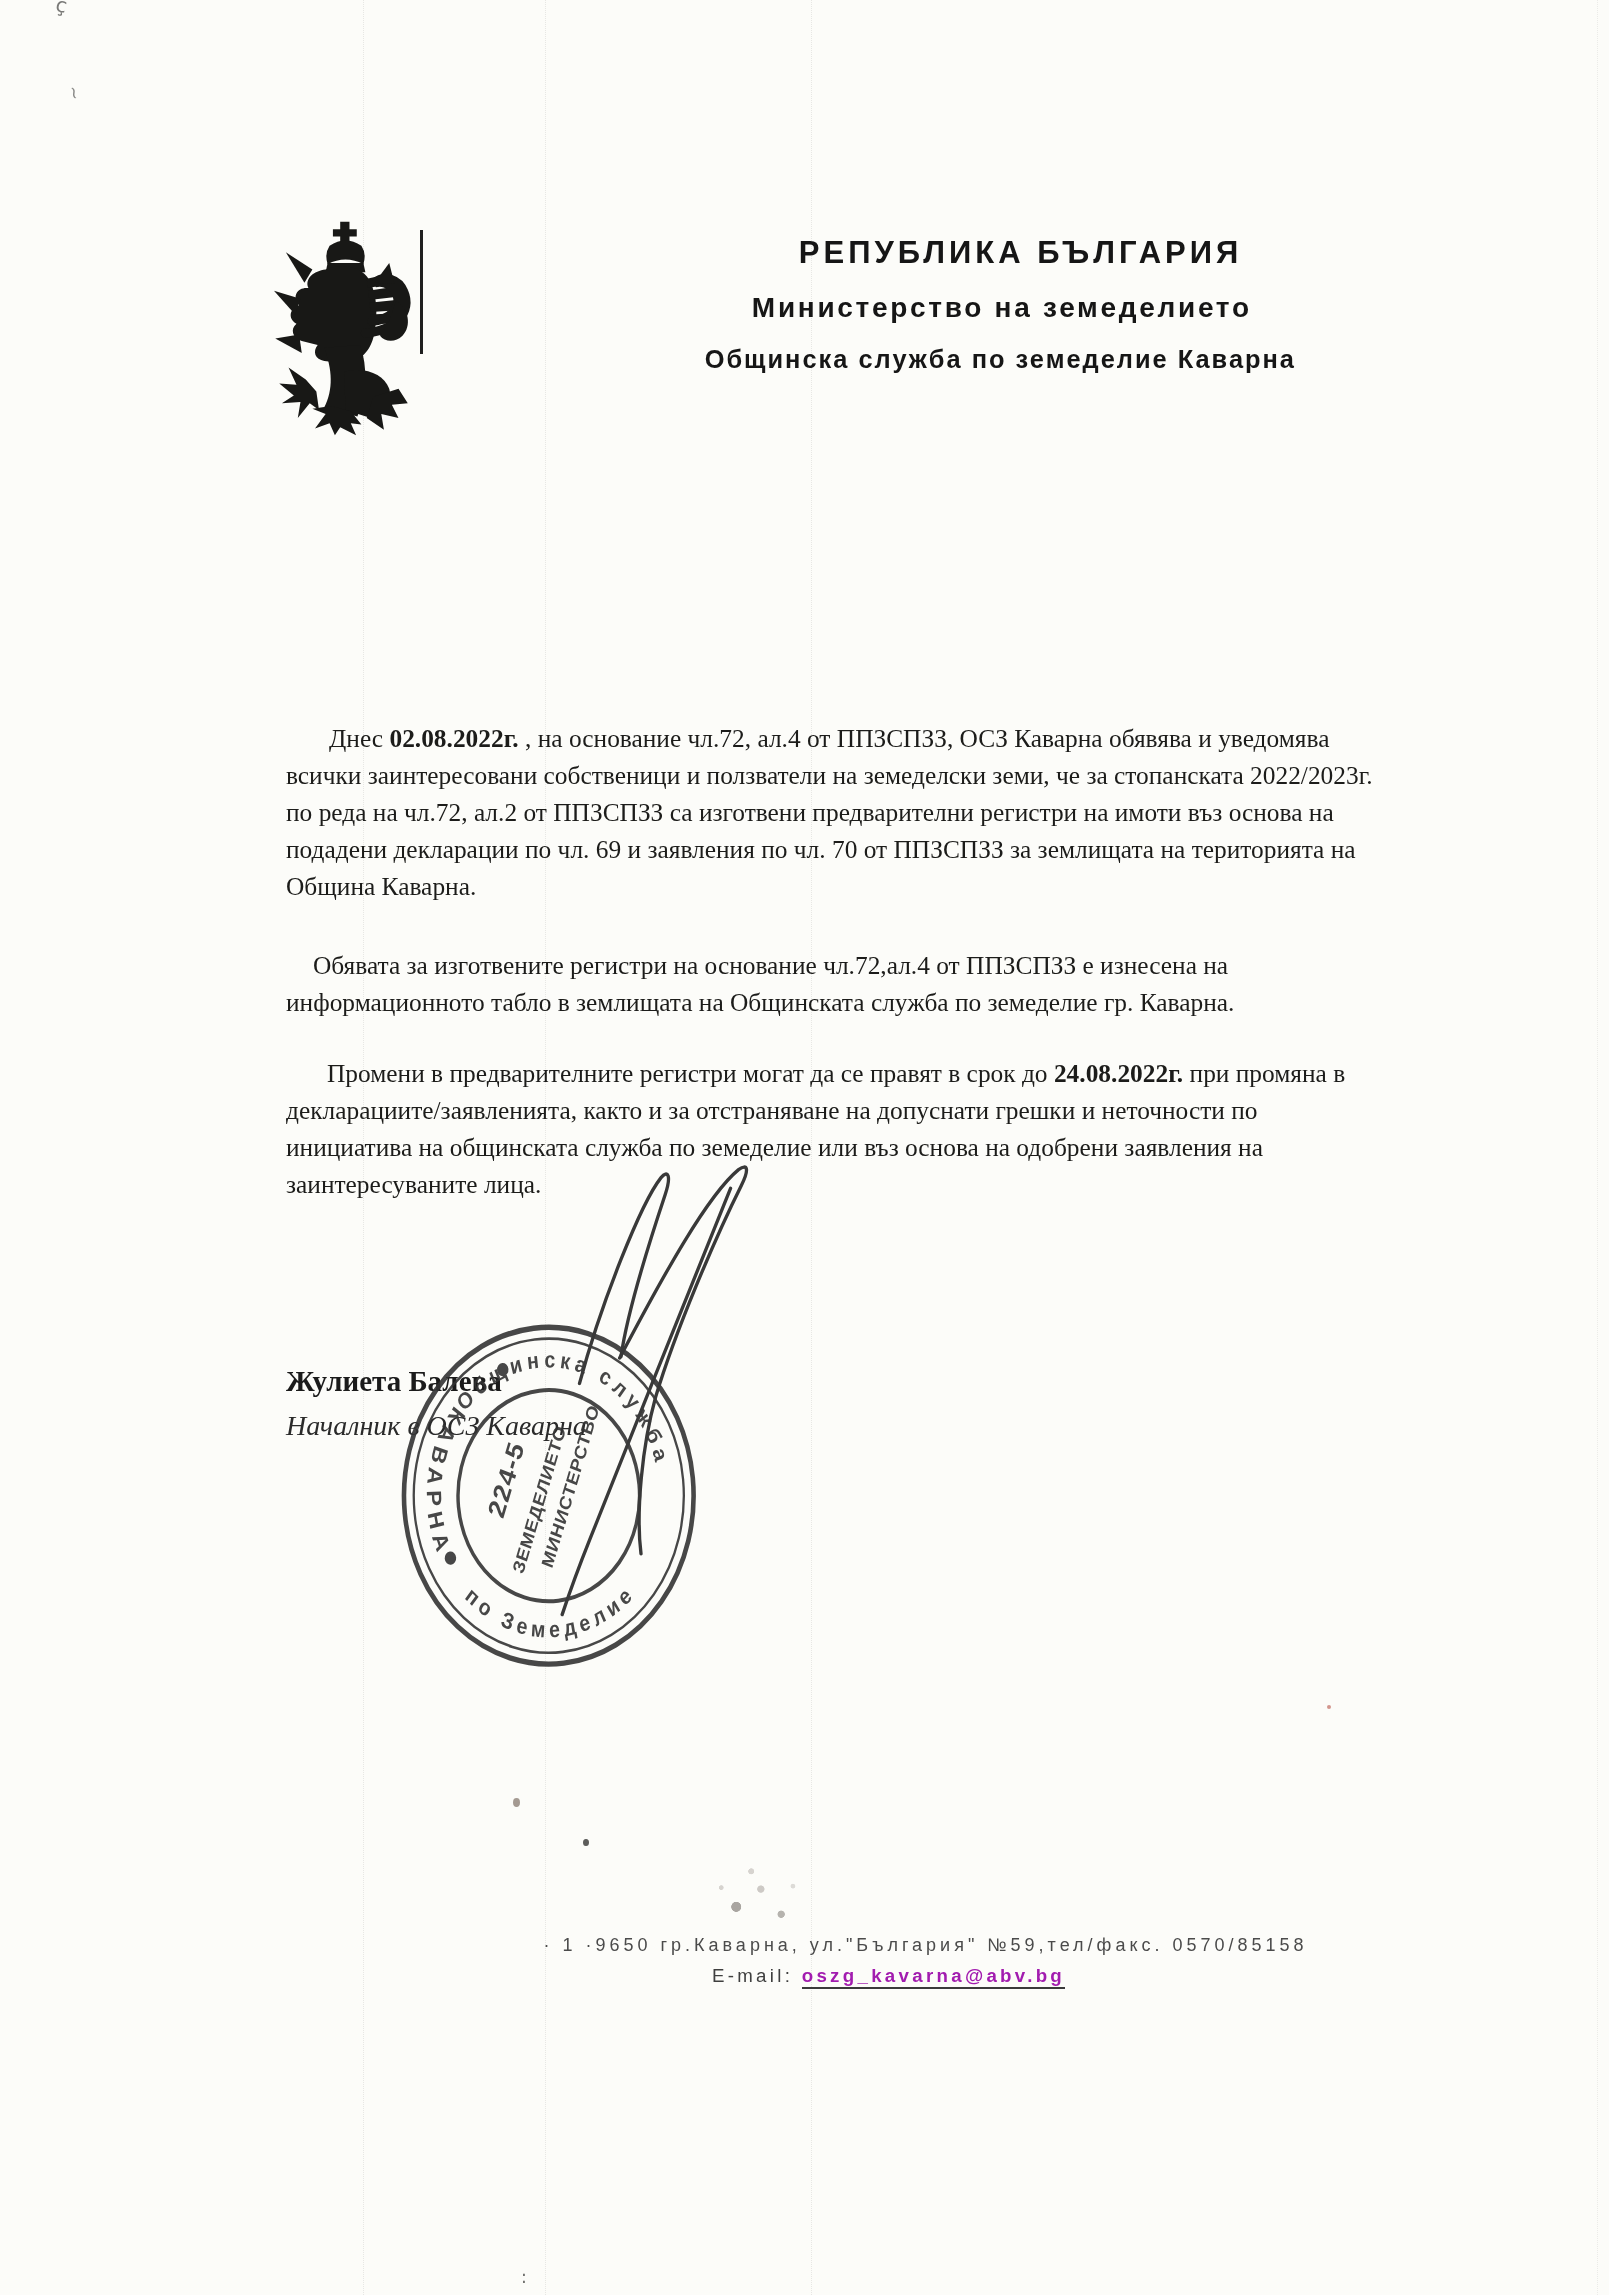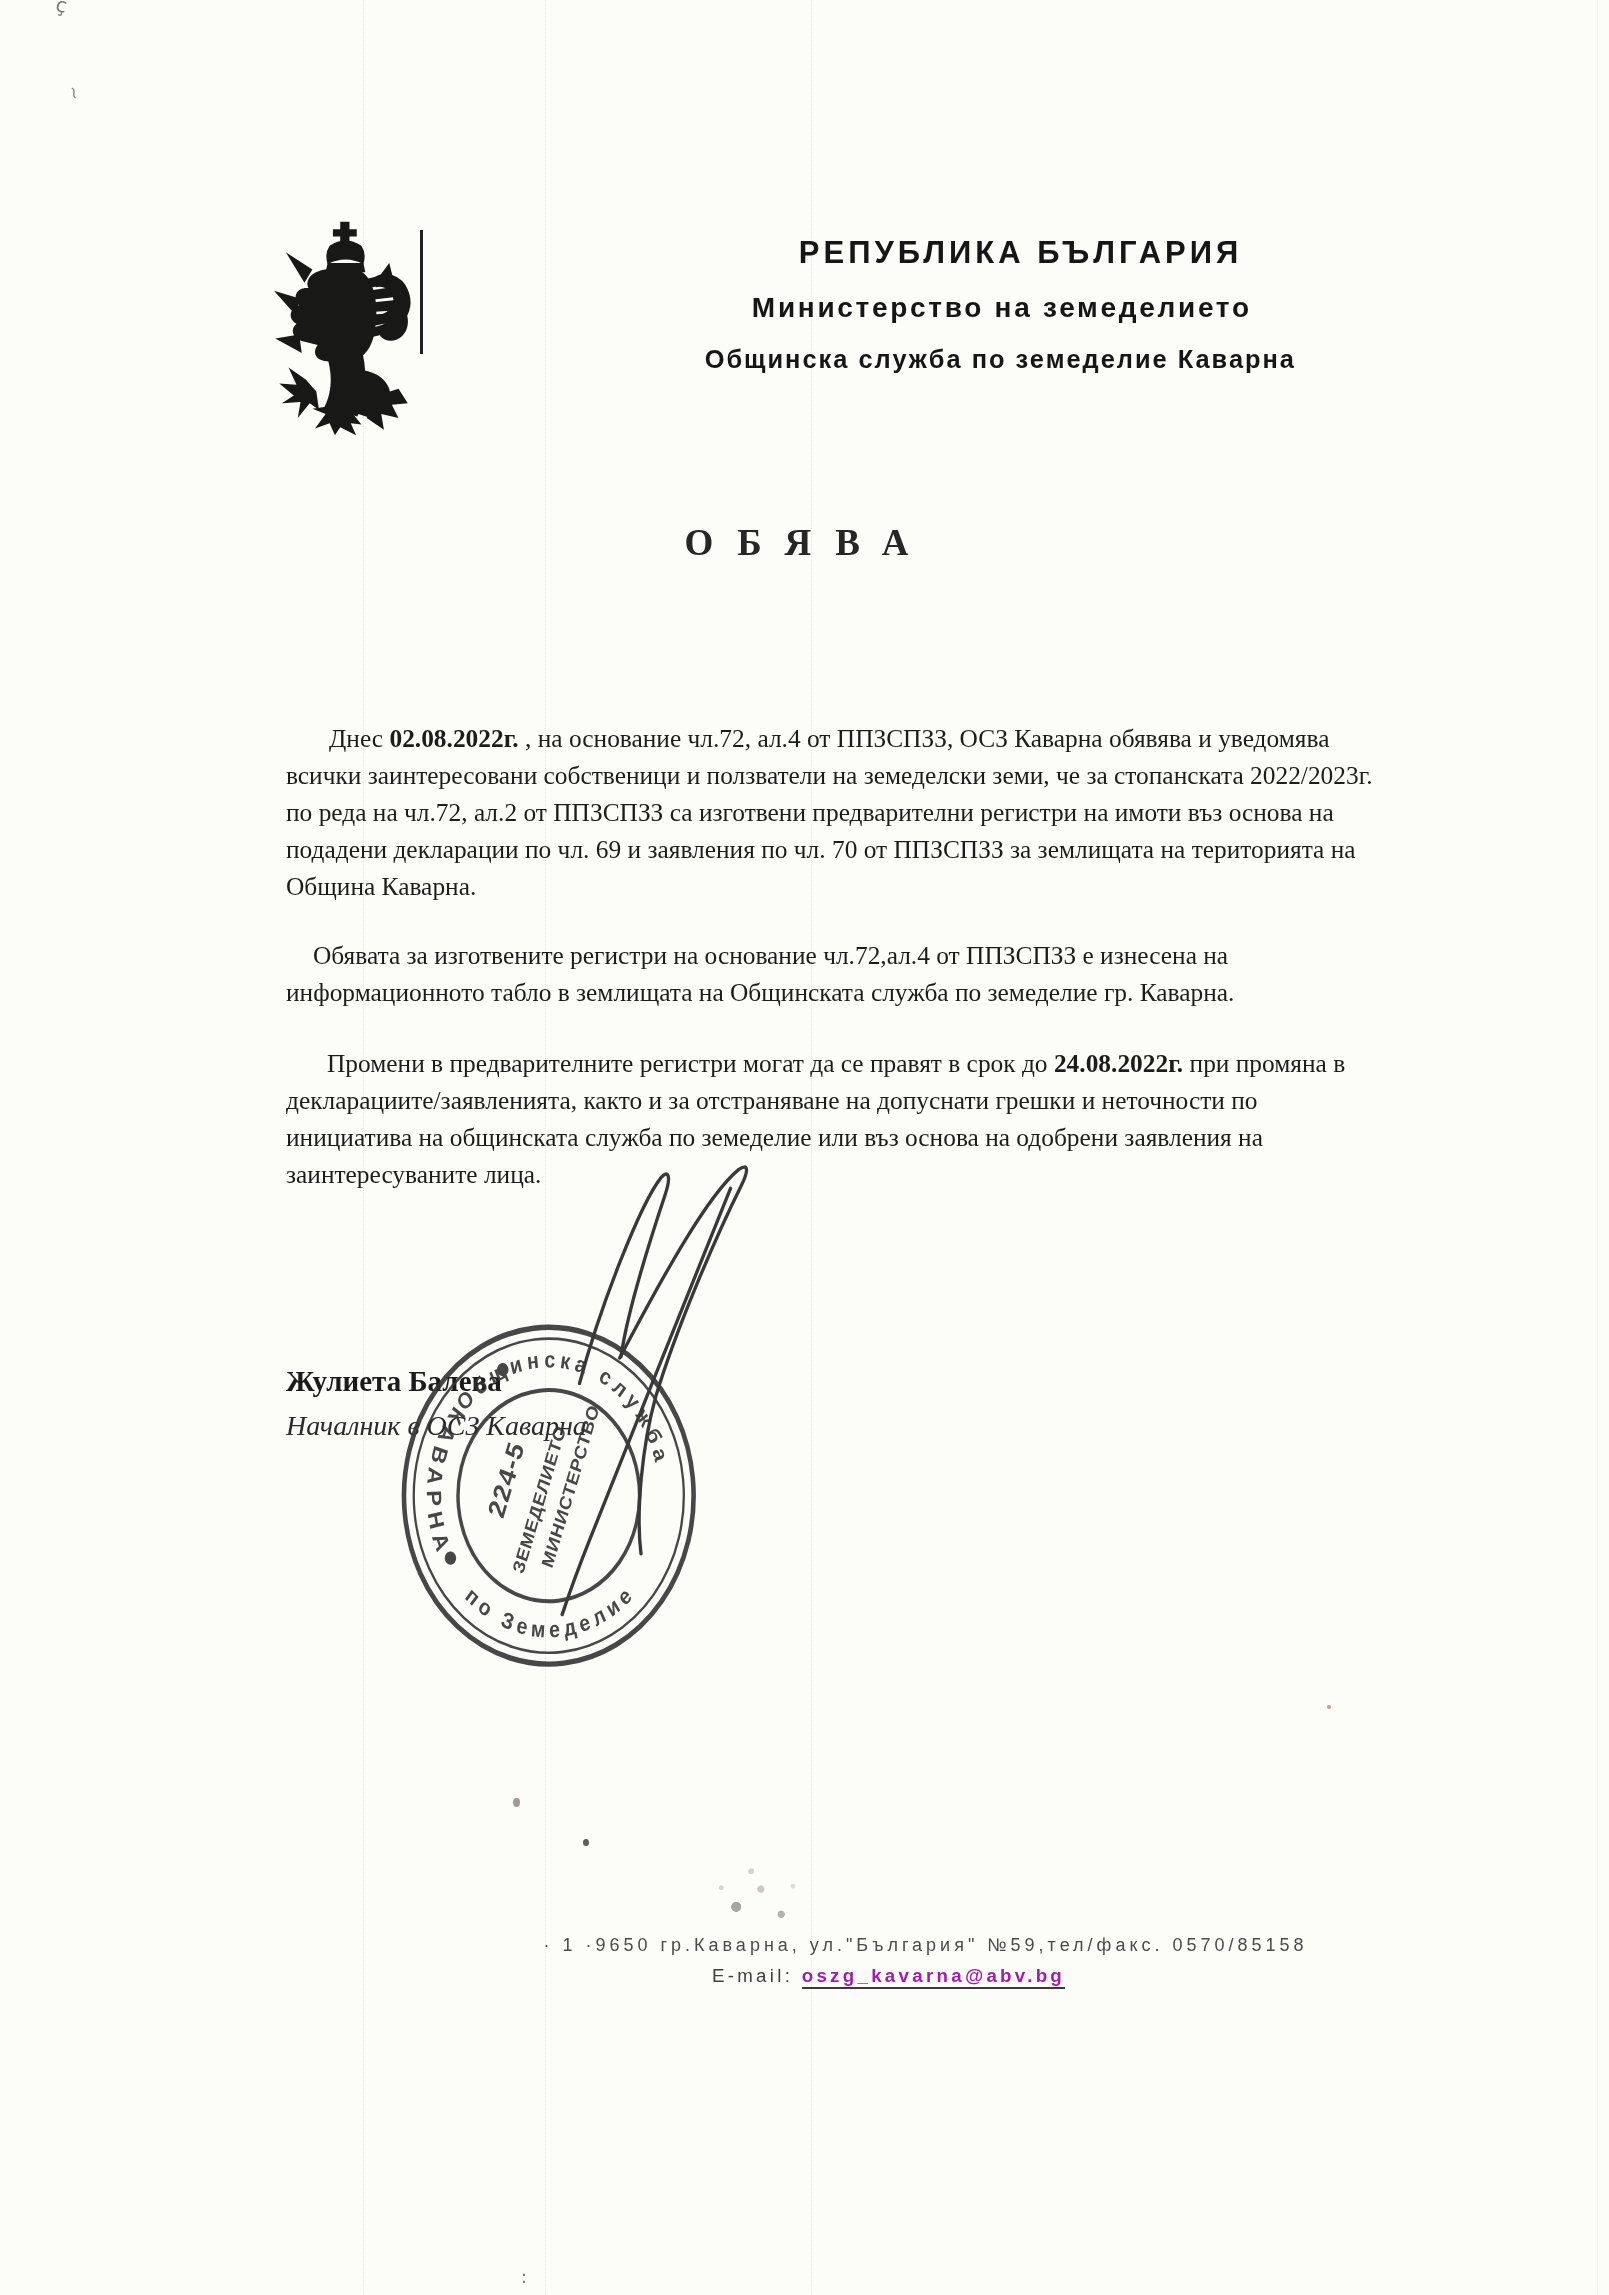--- a/index.html
+++ b/index.html
@@ -30,21 +30,21 @@
   .hdr .l4{font-size:25.4px;letter-spacing:2px;transform:translateX(39px);}
 
   
   .title{position:absolute;left:267px;top:521px;width:1083px;text-align:center;
          font-size:37px;font-weight:bold;letter-spacing:24px;color:#262626;}
 
   
   .body{position:absolute;left:286px;top:720px;width:1096px;
         font-size:25.4px;line-height:37px;color:#1c1c1a;}
   .para{margin:0;}
-  .para.p1{text-indent:43px;margin-bottom:32px;}
+  .para.p1{text-indent:43px;margin-bottom:42px;}
   .para.p2{text-indent:27px;margin-bottom:34px;}
   .para.p3{text-indent:20px;margin-bottom:27px;white-space:nowrap;}
   .para.p4{text-indent:41px;}
   .bdate{font-weight:bold;}
 
   
   .sig-name{position:absolute;left:286px;top:1365px;font-size:29px;font-weight:bold;color:#1b1b1b;}
   .sig-role{position:absolute;left:286px;top:1410px;font-size:28px;font-style:italic;color:#2a2a2a;}
 
   .stampwrap{position:absolute;left:347px;top:1136px;width:441px;height:555px;filter:blur(0.3px);}
@@ -126,21 +126,20 @@
     <path d="M196 120 C216 130 220 158 206 172 C196 182 180 182 172 172 L186 150 Z" fill="#181816"></path>
   </svg>
   <div class="hdr-divider"></div>
 
   <div class="hdr">
     <div class="l1">РЕПУБЛИКА БЪЛГАРИЯ</div>
     <div class="l2">Министерство на земеделието</div>
     <div class="l4">Общинска служба по земеделие Каварна</div>
   </div>
 
-  <div class="title">ОБЯВА</div>
 
   <div class="body">
     <p class="para p1"><span>Днес </span><span class="bdate">02.08.2022г.</span><span> , на основание чл.72, ал.4 от ППЗСПЗЗ, ОСЗ Каварна обявява и уведомява всички заинтересовани собственици и ползватели на земеделски земи, че за стопанската 2022/2023г. по реда на чл.72, ал.2 от ППЗСПЗЗ са изготвени предварителни регистри на имоти въз основа на подадени декларации по чл. 69 и заявления по чл. 70 от ППЗСПЗЗ за землищата на територията на Община Каварна.</span></p>
     <p class="para p2">Обявата за изготвените регистри на основание чл.72,ал.4 от ППЗСПЗЗ е изнесена на информационното табло в землищата на Общинската служба по земеделие гр. Каварна.</p>
     <p class="para p4"><span>Промени в предварителните регистри могат да се правят в срок до </span><span class="bdate">24.08.2022г.</span><span> при промяна в декларациите/заявленията, както и за отстраняване на допуснати грешки и неточности по инициатива на общинската служба по земеделие или въз основа на одобрени заявления на заинтересуваните лица.</span></p>
   </div>
 
   <div class="sig-name">Жулиета Балева</div>
   <div class="sig-role">Началник в ОСЗ Каварна</div>
 

